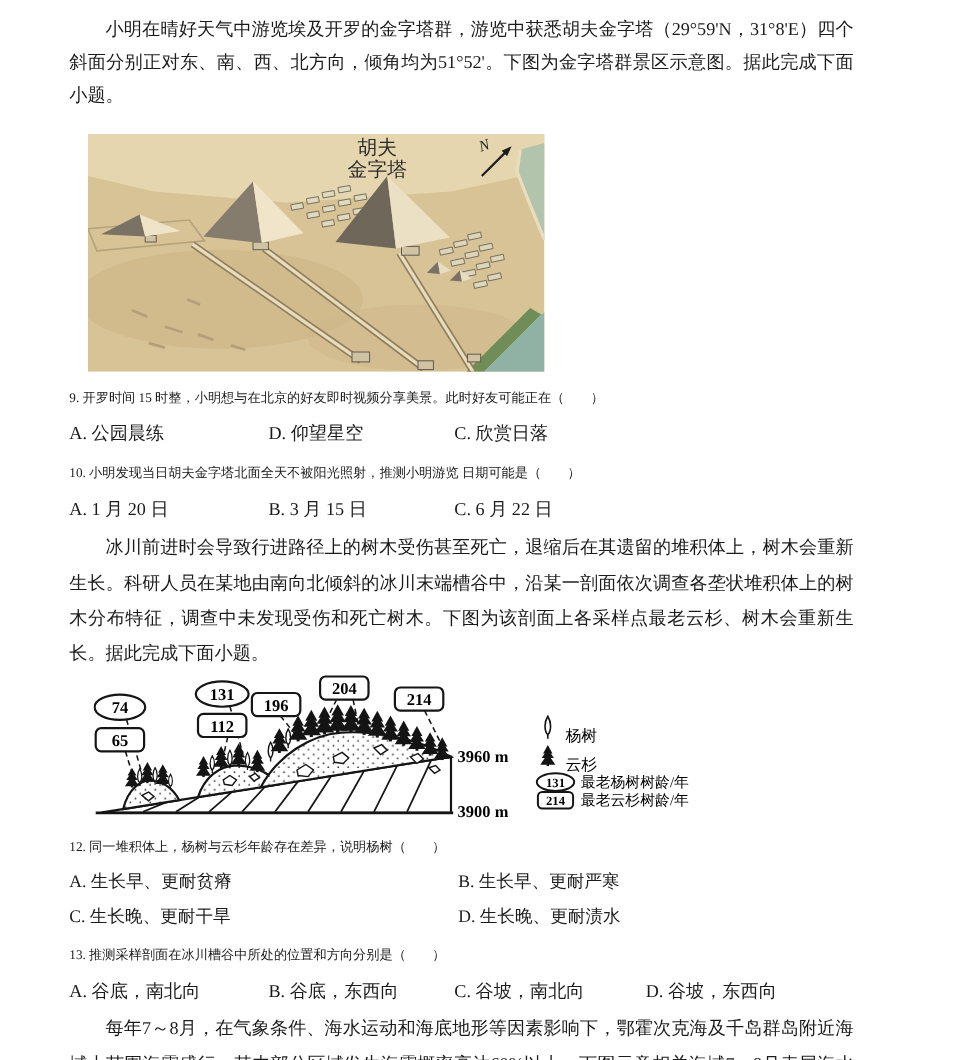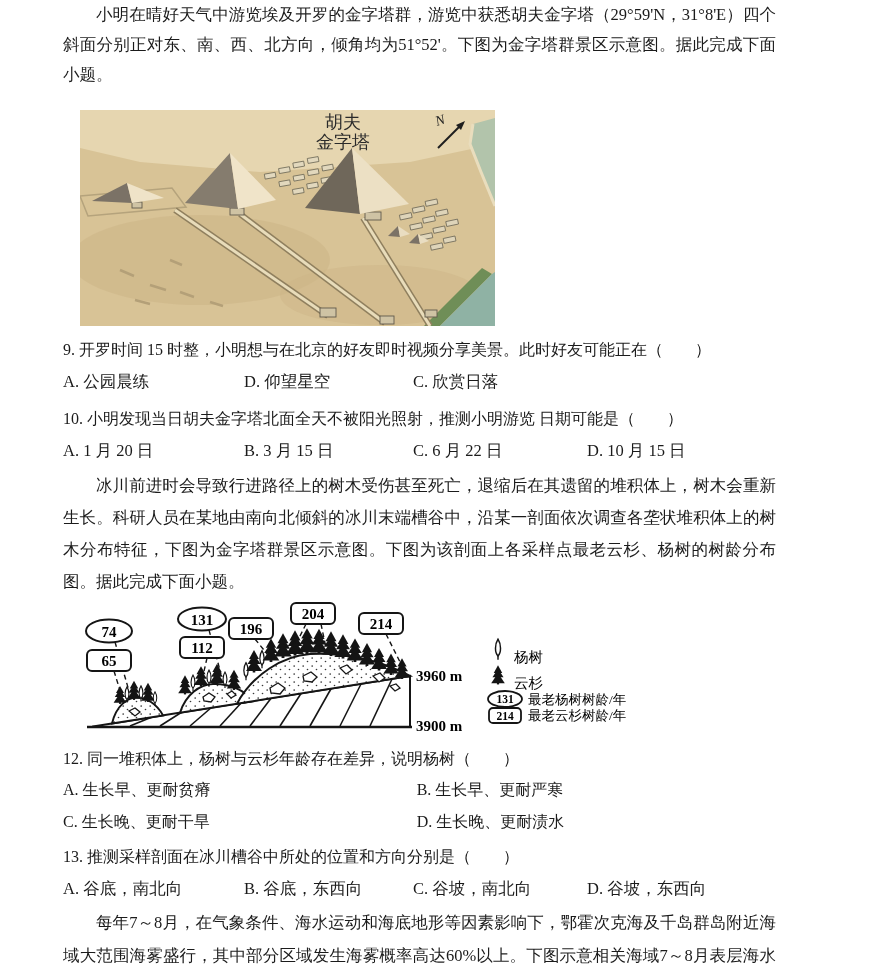--- a/index.html
+++ b/index.html
@@ -1,24 +1,24 @@
 <!DOCTYPE html>
 <html><head>
 <meta charset="utf-8">
 <style>
   html,body{margin:0;padding:0}
   body{width:872px;height:964px;background:#ffffff;overflow:hidden;
        font-family:"Liberation Serif","DejaVu Serif",serif;color:#1b1b1b}
-  .page{box-sizing:border-box;width:836px;height:964px;padding:0 60px 0 63px}
+  .page{box-sizing:border-box;width:836px;height:964px;padding:12px 60px 0 63px}
   .para{margin:0;font-size:16.5px;line-height:30px;text-indent:2em;text-align:justify}
   .para.wide{line-height:32px}
   .para.fog{line-height:33px;margin-top:6px}
   .fig-pyramid{margin:20px 0 0 17px;line-height:0}
   .fig-diagram{margin:2px 0 0 22px;line-height:0}
-  .stem{margin:12px 0 0 0;font-size:16px;line-height:23px}
+  .stem{margin:12px 0 0 0;font-size:12px;line-height:23px}
   .stem.gap{margin-top:14px}
   .opts4{display:grid;grid-template-columns:25.4% 23.7% 24.4% 1fr;margin-top:9px;font-size:16.5px;line-height:23px}
   .opts2{display:grid;grid-template-columns:49.6% 1fr;margin-top:8px;font-size:16px;line-height:23px}
   .opt{white-space:nowrap}
   svg text{font-family:inherit}
 </style>
 </head>
 <body>
 
 <div class="page">
@@ -126,25 +126,24 @@
       <span class="opt">C. 欣赏日落</span>
     </div>
   </div>
 
   <div>
     <p class="stem gap">10. 小明发现当日胡夫金字塔北面全天不被阳光照射，推测小明游览  日期可能是（　　）</p>
     <div class="opts4">
       <span class="opt">A. 1 月 20 日</span>
       <span class="opt">B. 3 月 15 日</span>
       <span class="opt">C. 6 月 22 日</span>
-      <span class="opt">D. 10 月 15 日</span>
     </div>
   </div>
 
-  <p class="para wide" style="margin-top:8px">冰川前进时会导致行进路径上的树木受伤甚至死亡，退缩后在其遗留的堆积体上，树木会重新生长。科研人员在某地由南向北倾斜的冰川末端槽谷中，沿某一剖面依次调查各垄状堆积体上的树木分布特征，下图为金字塔群景区示意图。下图为该剖面上各采样点最老云杉、杨树的树龄分布图。据此完成下面小题。</p>
+  <p class="para wide" style="margin-top:8px">冰川前进时会导致行进路径上的树木受伤甚至死亡，退缩后在其遗留的堆积体上，树木会重新生长。科研人员在某地由南向北倾斜的冰川末端槽谷中，沿某一剖面依次调查各垄状堆积体上的树木分布特征，调查中未发现受伤和死亡树木。下图为该剖面上各采样点最老云杉、树木会重新生长。据此完成下面小题。</p>
 
   <figure class="fig-diagram">
     <svg width="580" height="135" viewBox="0 0 580 135">
       <defs>
         <pattern id="dotpat" width="9" height="8" patternUnits="userSpaceOnUse">
           <rect width="9" height="8" fill="#ffffff"></rect>
           <circle cx="2.2" cy="2" r="0.85" fill="#3a3a3a"></circle>
           <circle cx="6.5" cy="5.5" r="0.8" fill="#3a3a3a"></circle>
         </pattern>
         <g id="spr">

